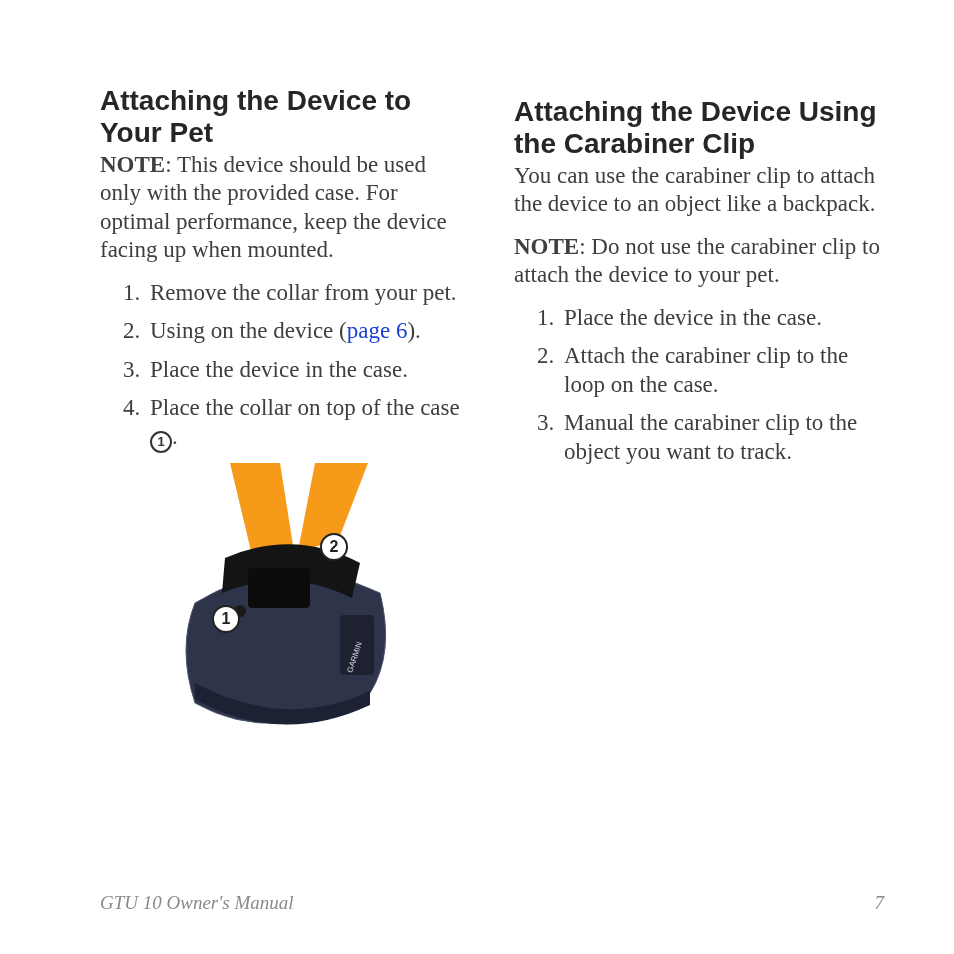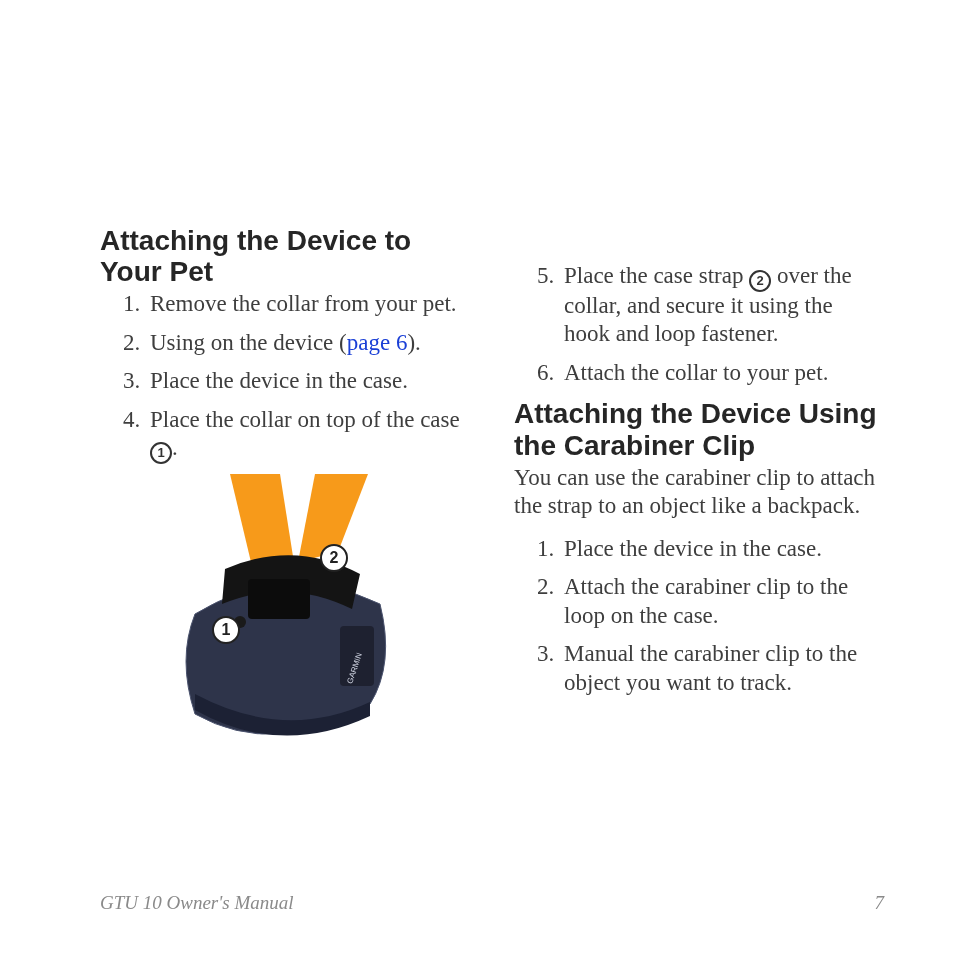--- a/index.html
+++ b/index.html
@@ -16,21 +16,20 @@
     width: 954px;
     height: 954px;
     padding: 85px 70px 40px 100px;
     display: flex;
     flex-direction: column;
   }
   .columns {
     flex: 1;
     display: flex;
     column-gap: 44px;
-    align-items: center;
   }
   .col {
     flex: 1;
     min-width: 0;
   }
   h2 {
     font-family: Arial, Helvetica, sans-serif;
     font-weight: 700;
     font-size: 28px;
     line-height: 1.14;
@@ -112,20 +111,23 @@
   }
 </style>
 </head>
 <body>
 
 <div class="page">
   <div class="columns">
 
     <div class="col">
       <h2>Attaching the Device to Your Pet</h2>
+      <p>
+        <span class="bold">NOTE</span><span>: This device should be used only with the provided case. For optimal performance, keep the device facing up when mounted.</span>
+      </p>
       <ol>
         <li>Remove the collar from your pet.</li>
         <li>
           <span>Using on the device (</span><a href="#" class="link">page 6</a><span>).</span>
         </li>
         <li>Place the device in the case.</li>
         <li>
           <span>Place the collar on top of the case </span><span class="circ">1</span><span>.</span>
         </li>
       </ol>
@@ -149,29 +151,26 @@
           <text x="217" y="195" font-family="Arial" font-size="8" fill="#cfd3e0" text-anchor="middle" transform="rotate(-72 217 195)">GARMIN</text>
 
           <path d="M55 220 q90 48 175 8 l0 14 q-90 42 -175 -6 Z" fill="#1c2134"></path>
         </svg>
         <div class="callout" style="left:72px; top:142px;">1</div>
         <div class="callout" style="left:180px; top:70px;">2</div>
       </div>
     </div>
 
     <div class="col">
-      <ol start="5">
-        <li>
-          <span>Place the case strap </span><span class="circ">2</span><span> over the collar, and secure it using the hook and loop fastener.</span>
-        </li>
-        <li>Attach the collar to your pet.</li>
-      </ol>
 
       <h2 class="second">Attaching the Device Using the Carabiner Clip</h2>
-      <p>You can use the carabiner clip to attach the strap to an object like a backpack.</p>
+      <p>You can use the carabiner clip to attach the device to an object like a backpack.</p>
+      <p>
+        <span class="bold">NOTE</span><span>: Do not use the carabiner clip to attach the device to your pet.</span>
+      </p>
       <ol>
         <li>Place the device in the case.</li>
         <li>Attach the carabiner clip to the loop on the case.</li>
         <li>Manual the carabiner clip to the object you want to track.</li>
       </ol>
     </div>
 
   </div>
 
   <div class="footer">

